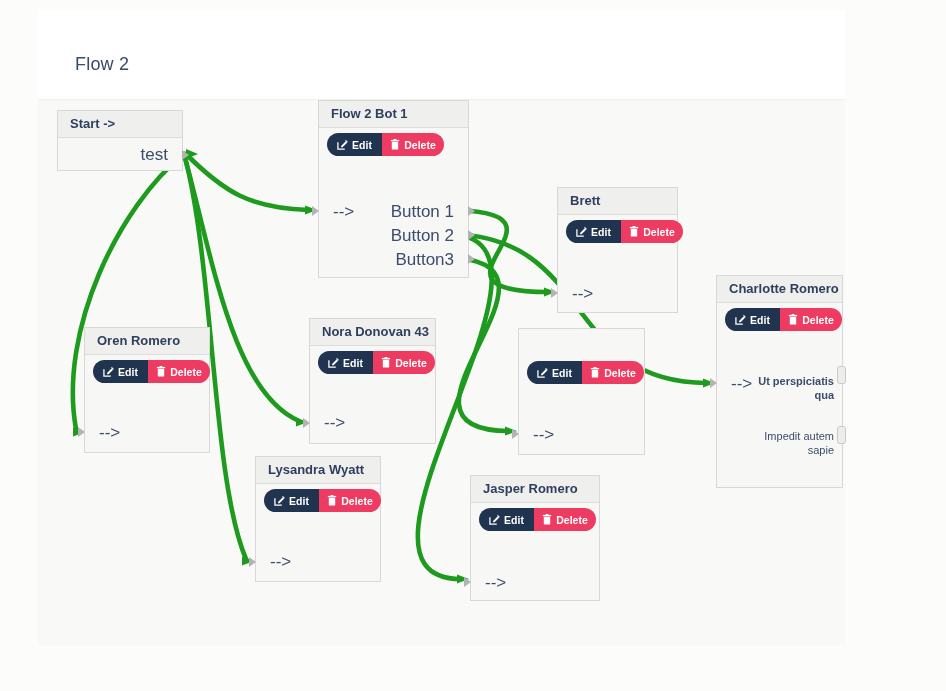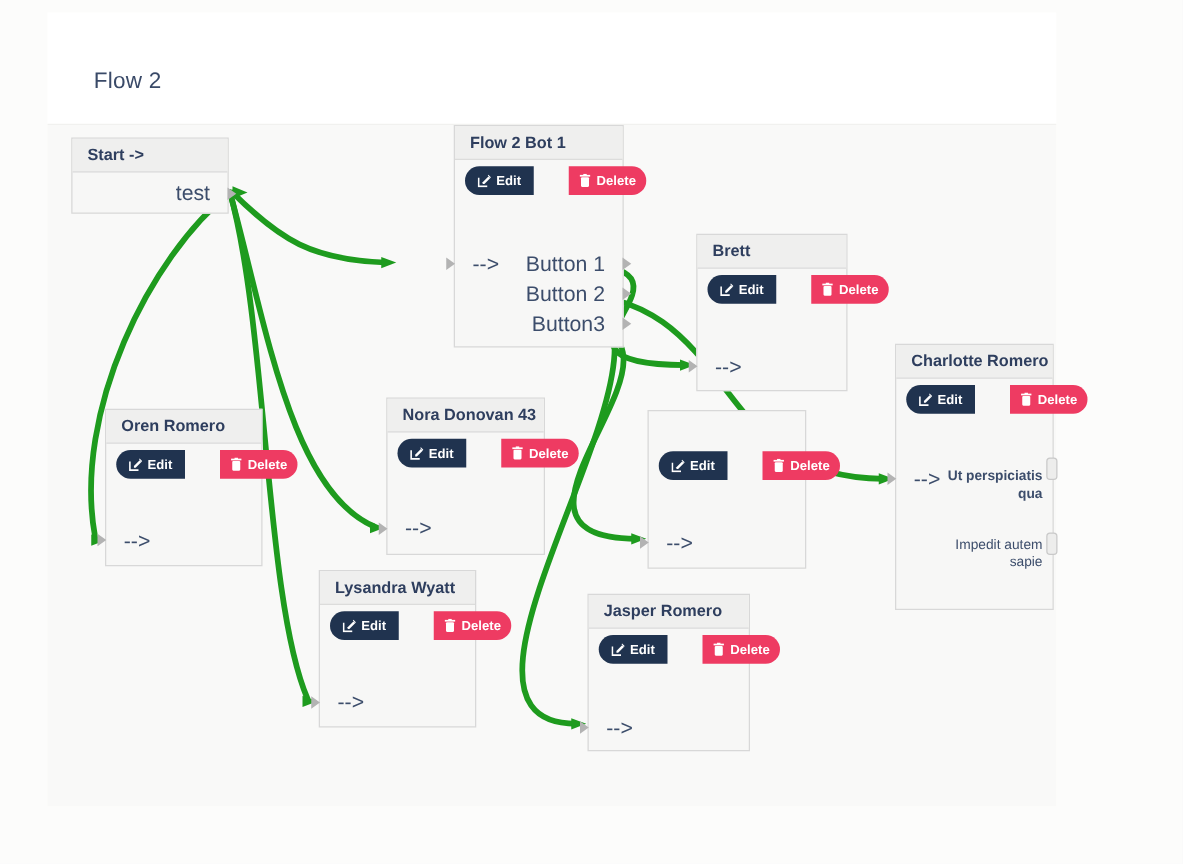--- a/index.html
+++ b/index.html
@@ -27,21 +27,21 @@
     background:#f7f7f6;border:1px solid #d8d8d8;
     box-sizing:border-box;
   }
   .node-header{
     height:26px;line-height:25px;background:#efefee;
     border-bottom:1px solid #dcdcdb;
     padding-left:12px;font-size:13px;font-weight:600;color:#2e3e5e;
     white-space:nowrap;overflow:hidden;
   }
   .btn-pill{
-    position:absolute;left:8px;top:32px;height:23px;display:flex;gap:28px;
+    position:absolute;left:8px;top:32px;height:23px;display:flex;
   }
   .btn{
     height:23px;display:flex;align-items:center;justify-content:center;
     color:#fff;font-size:10.5px;font-weight:700;gap:4px;
     border:none;cursor:pointer;padding:0;
     font-family:"Liberation Sans", sans-serif;
   }
   .btn-edit{width:55px;background:#20334f;border-radius:12px 0 0 12px;}
   .btn-delete{width:62px;background:#ee3b62;border-radius:0 12px 12px 0;}
   .btn svg{display:block;}
@@ -96,21 +96,21 @@
     <polygon points="505,426.5 517,431 505,435.5"></polygon>
   </g>
 </svg>
 
 <div class="node" style="left:57px;top:110px;width:126px;height:61px;">
   <div class="node-header">Start -&gt;</div>
   <div class="row right" style="top:36px;">test</div>
   <div class="tri out" style="top:39px;"></div>
 </div>
 
-<div class="node" style="left:318px;top:100px;width:136px;height:178px;margin-left:45px;">
+<div class="node" style="left:318px;top:100px;width:151px;height:178px;">
   <div class="node-header">Flow 2 Bot 1</div>
   <div class="btn-pill">
     <button class="btn btn-edit">
       <svg width="11" height="11" viewBox="0 0 12 12">
           <path d="M1 3.5 V11 H8.5" fill="none" stroke="#fff" stroke-width="1.4"></path>
           <path d="M4.5 7.5 L9.5 2.5 L11 4 L6 9 L4.5 9 Z" fill="#fff"></path>
           <path d="M9.5 0.8 L11.7 3 L11 4 L9 1.6 Z" fill="#fff"></path>
         </svg>
       <span>Edit</span>
     </button>

